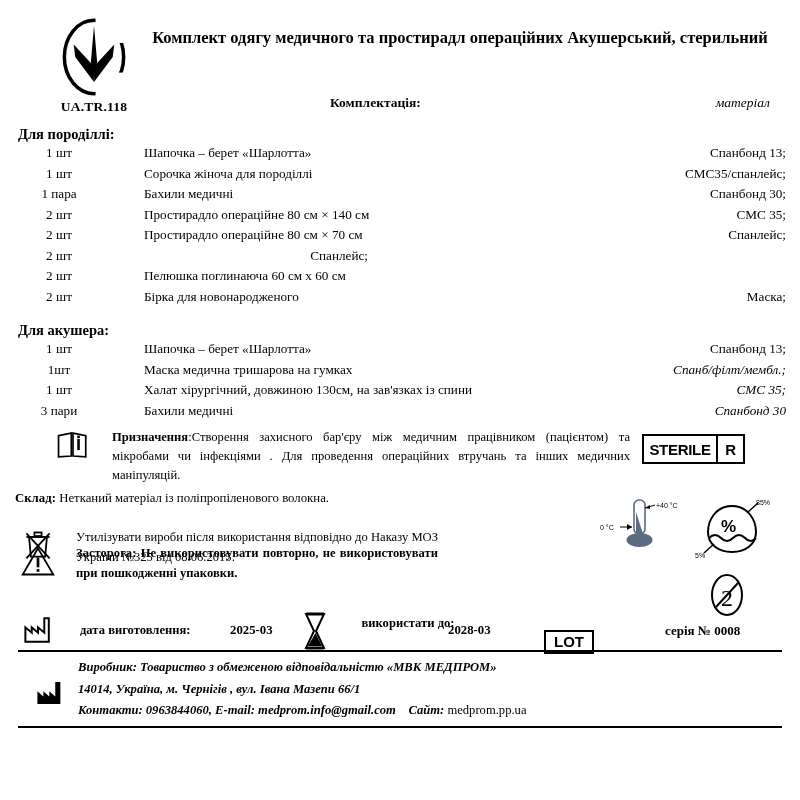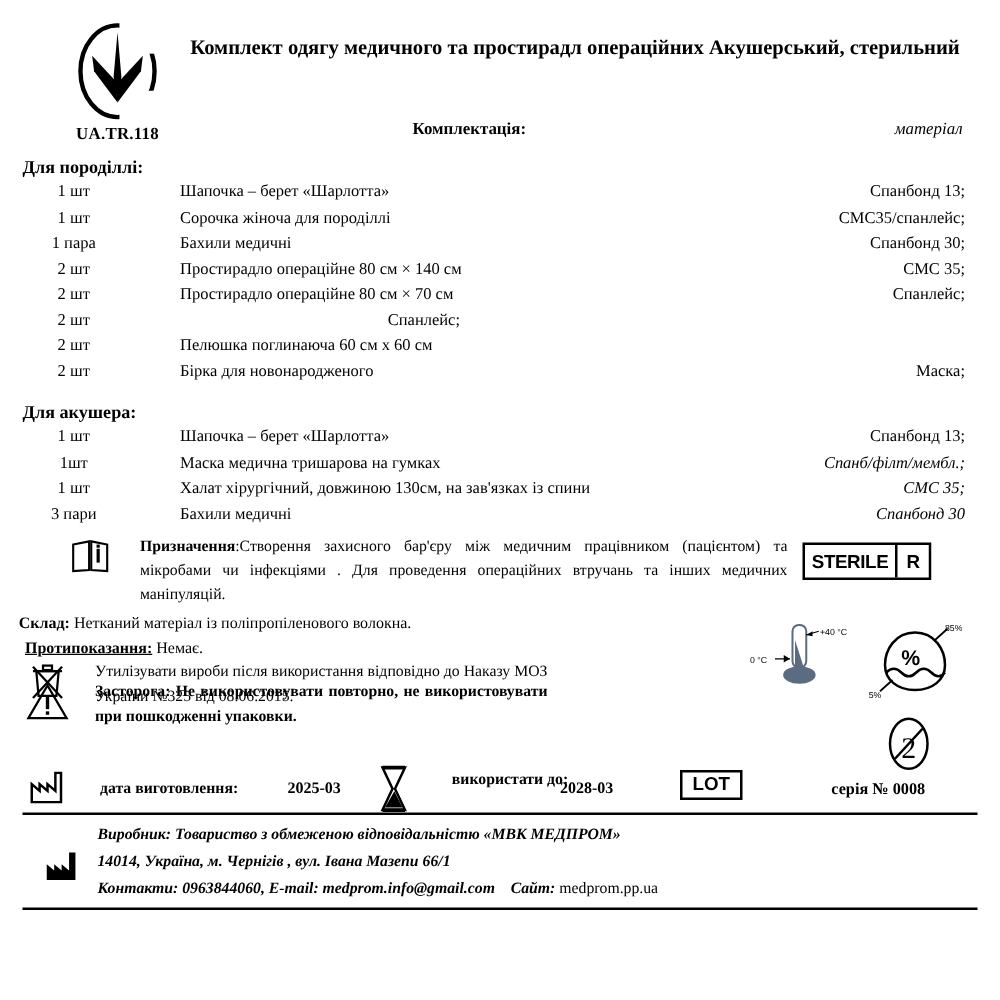--- a/index.html
+++ b/index.html
@@ -98,21 +98,21 @@
     text-align: center;
     flex: 0 0 118px;
   }
   .desc {
     flex: 1 1 auto;
     padding-left: 26px;
   }
   .mat {
     flex: 0 0 250px;
     text-align: right;
-    padding-right: 28px;
+    padding-right: 14px;
   }
   .mat.ital { font-style: italic; }
 
   #section-poroditsa { position: absolute; left: 0; top: 126px; width: 800px; }
   #section-akusher   { position: absolute; left: 0; top: 322px; width: 800px; }
 
   
   .purpose-block {
     position: absolute;
     left: 0; top: 428px;
@@ -260,21 +260,21 @@
     line-height: 1.45;
   }
   .date-use-value {
     position: absolute;
     left: 448px; top: 11px;
     font-size: 12.8px;
     font-weight: bold;
   }
   .lot-box {
     position: absolute;
-    left: 544px; top: 4px;
+    left: 544px; top: 18px;
     border: 2.5px solid #000;
     padding: 1px 8px 2px 8px;
     font-family: "Liberation Sans", sans-serif;
     font-size: 15px;
     font-weight: bold;
     background: #fff;
   }
   .series {
     position: absolute;
     left: 665px; top: 11px;
@@ -421,21 +421,20 @@
         <path d="M3 6 L18 3 L18 30 L3 31 Z" fill="none" stroke="#000" stroke-width="2"></path>
         <path d="M20 3 L35 6 L35 31 L20 30 Z" fill="none" stroke="#000" stroke-width="2"></path>
         <rect x="25" y="10" width="3" height="13" fill="#000"></rect>
         <rect x="25" y="6" width="3" height="3" fill="#000"></rect>
       </svg>
       <div class="purpose-text"><b>Призначення</b><span>:Створення захисного бар'єру між медичним працівником (пацієнтом) та мікробами чи інфекціями . Для проведення операційних втручань та інших медичних маніпуляцій.</span></div>
     </div>
 
     <div class="sklad-line"><span class="lbl-b">Склад:</span><span> Нетканий матеріал із поліпропіленового волокна.</span></div>
 
-    <div class="contra-line"><span class="lbl-u">Протипоказання:</span><span>  Немає.</span></div>
   </div>
 
   <div class="sterile-box">
     <div class="sterile-word">STERILE</div>
     <div class="sterile-sep"></div>
     <div class="sterile-letter">R</div>
   </div>
 
   <svg class="sym-thermo" viewBox="0 0 86 58">
     <rect x="36" y="4" width="11" height="34" rx="5" fill="none" stroke="#5b6b80" stroke-width="1.6"></rect>

